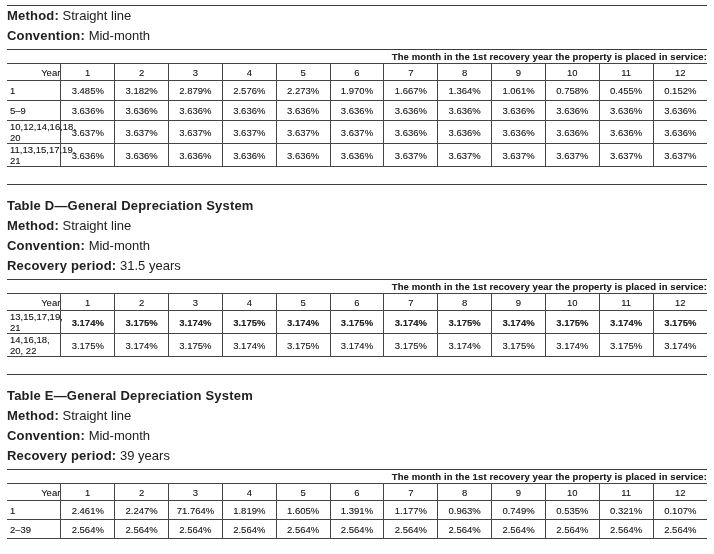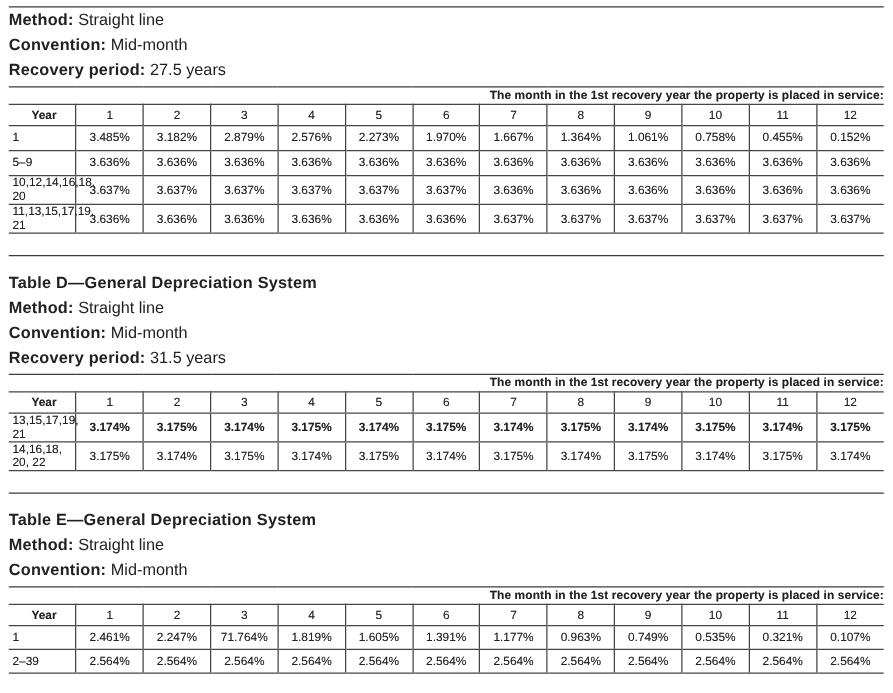--- a/index.html
+++ b/index.html
@@ -26,40 +26,39 @@
   table.grid th, table.grid td { padding: 0; }
   .note {
     border-top: 1px solid #3d3d3d; border-bottom: 1px solid #454545;
     font-size: 9.5px; font-weight: bold; text-align: right;
     height: 13px; letter-spacing: 0.1px;
   }
   .head-row th {
     font-weight: normal; font-size: 9.5px; height: 16px;
     border-bottom: 1px solid #454545; text-align: center;
   }
-  .head-row th.ycol { text-align: center; padding-left: 3px; width: 123px; font-weight: bold; }
+  .head-row th.ycol { text-align: right; padding-left: 3px; width: 123px; }
   .head-row th.mcol { border-left: 1px solid #454545; }
   tbody td {
     font-size: 9.5px; height: 18px;
     border-bottom: 1px solid #454545; text-align: center;
   }
   tbody tr.tall td { height: 19px; }
   tbody td.ylab { text-align: left; padding-left: 3px; }
   tbody td.val { border-left: 1px solid #454545; }
   tbody tr.strong td.val { font-weight: bold; }
 </style>
 </head>
 <body>
 
 <div class="page" id="page">
   <section class="sec">
     <hr class="rule">
     <p class="meta"><b>Method:</b> <span>Straight line</span></p>
     <p class="meta"><b>Convention:</b> <span>Mid-month</span></p>
-    <p class="meta"><b>Recovery period:</b> <span>27.5 years</span></p>
     <table class="grid">
       <thead>
         <tr class="note-row">
           <th class="note" colspan="13">The month in the 1st recovery year the property is placed in service:</th>
         </tr>
         <tr class="head-row">
           <th class="ycol">Year</th>
         <th class="mcol">1</th>
             <th class="mcol">2</th>
             <th class="mcol">3</th>
@@ -199,20 +198,21 @@
           </tr>
         </tbody>
     </table>
   </section>
 
   <section class="sec">
     <hr class="rule">
     <h2 class="title">Table E—General Depreciation System</h2>
     <p class="meta"><b>Method:</b> <span>Straight line</span></p>
     <p class="meta"><b>Convention:</b> <span>Mid-month</span></p>
+    <p class="meta"><b>Recovery period:</b> <span>39 years</span></p>
     <table class="grid">
       <thead>
         <tr class="note-row">
           <th class="note" colspan="13">The month in the 1st recovery year the property is placed in service:</th>
         </tr>
         <tr class="head-row">
           <th class="ycol">Year</th>
         <th class="mcol">1</th>
             <th class="mcol">2</th>
             <th class="mcol">3</th>

